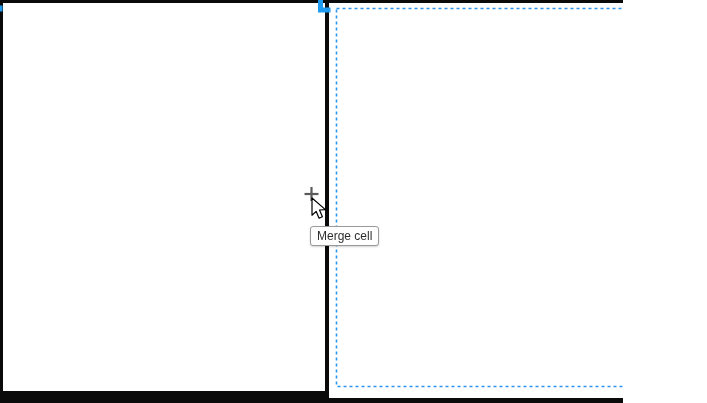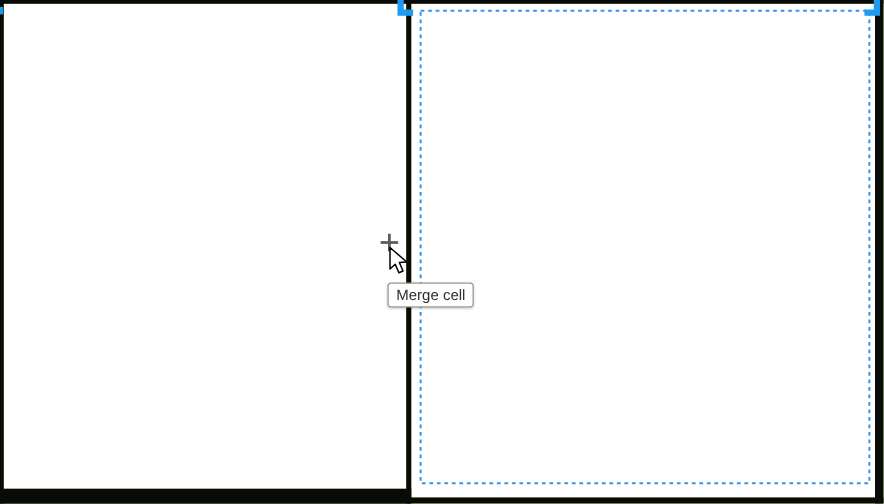--- a/index.html
+++ b/index.html
@@ -1,17 +1,17 @@
 <!DOCTYPE html>
 <html style="--border-color: #0A0A0A; --cell-bg: #FFFFFF; --tooltip-bg: #FEFEFE; --tooltip-border: #9A9A9A; --tooltip-text: #2E2E2E;"><head>
 <meta charset="utf-8">
 <style>
   html,body{margin:0;padding:0;background:#ffffff;}
   .stage{
-    position:relative;width:707px;height:403px;background:#84cc16;
+    position:relative;width:623px;height:403px;background:#0f172a;
     overflow:hidden;font-family:"Liberation Sans",sans-serif;
   }
   .cell{position:absolute;background:var(--cell-bg,#ffffff);}
   .cell-left{left:3px;top:3px;width:322px;height:388px;}
   .cell-right{left:329px;top:3px;width:371px;height:395px;}
   .blk{position:absolute;background:var(--border-color,#0a0a0a);}
   .border-top{left:0;top:0;width:707px;height:3px;}
   .border-left{left:0;top:0;width:3px;height:403px;}
   .border-right{left:700px;top:0;width:7px;height:403px;}
   .divider{left:325px;top:0;width:4px;height:403px;}

